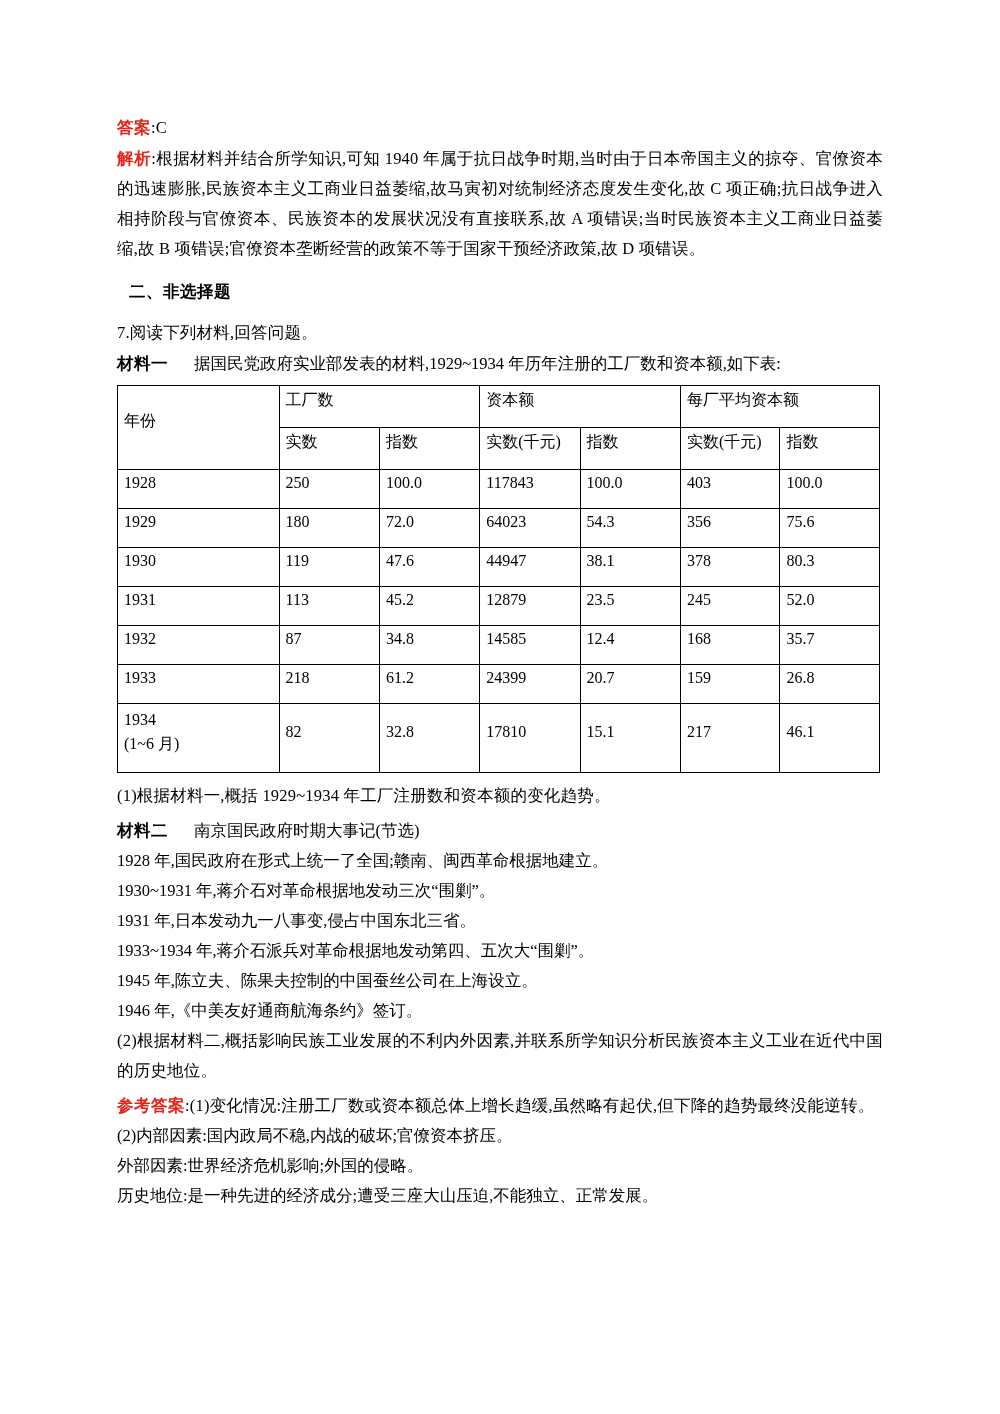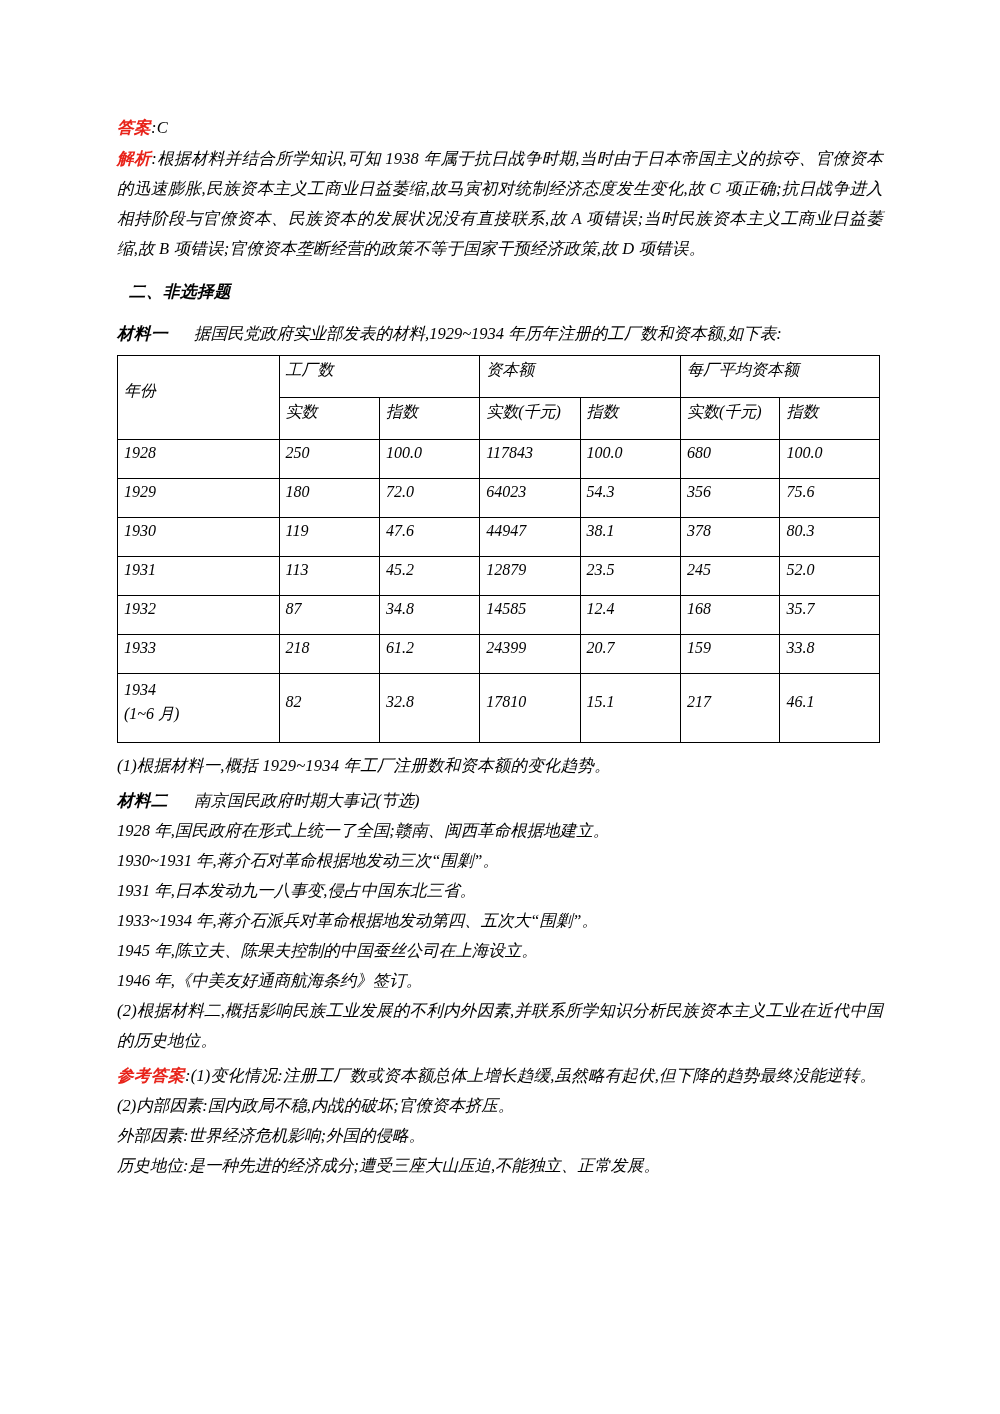--- a/index.html
+++ b/index.html
@@ -14,21 +14,20 @@
     font-family: "Liberation Serif", "DejaVu Serif", serif;
     color: #000000;
   }
   .page {
     position: absolute;
     left: 0; top: 0;
     width: 1000px;
     height: 1414px;
     padding: 0;
     box-sizing: border-box;
-    font-style: italic;
   }
   .content {
     position: absolute;
     left: 117px;
     top: 112px;
     width: 766px;
   }
 
   
   .para {
@@ -114,24 +113,25 @@
   .mat2-gap { display: inline-block; width: 26px; }
 </style>
 </head>
 <body>
 
 <div class="page">
   <div class="content">
 
     <p class="para"><span class="red-label">答案</span><span>:</span><span>C</span></p>
 
-    <p class="para"><span class="red-label">解析</span><span>:</span><span>根据材料并结合所学知识,可知 1938 年属于抗日战争时期,当时由于日本帝国主义的掠夺、官僚资本的迅速膨胀,民族资本主义工商业日益萎缩,故马寅初对统制经济态度发生变化,故 C 项正确;抗日战争进入相持阶段与官僚资本、民族资本的发展状况没有直接联系,故 A 项错误;当时民族资本主义工商业日益萎缩,故 B 项错误;官僚资本垄断经营的政策不等于国家干预经济政策,故 D 项错误。</span></p>
+    <p class="para"><span class="red-label">解析</span><span>:</span><span>根据材料并结合所学知识,可知 1940 年属于抗日战争时期,当时由于日本帝国主义的掠夺、官僚资本的迅速膨胀,民族资本主义工商业日益萎缩,故马寅初对统制经济态度发生变化,故 C 项正确;抗日战争进入相持阶段与官僚资本、民族资本的发展状况没有直接联系,故 A 项错误;当时民族资本主义工商业日益萎缩,故 B 项错误;官僚资本垄断经营的政策不等于国家干预经济政策,故 D 项错误。</span></p>
 
     <p class="sec-heading">二、非选择题</p>
 
+    <p class="para">7.阅读下列材料,回答问题。</p>
 
     <p class="tbl-caption"><span class="mat-label">材料一</span><span class="mat2-gap"></span><span>据国民党政府实业部发表的材料,1929~1934 年历年注册的工厂数和资本额,如下表:</span></p>
 
     <table class="data-table">
       <tbody>
         <tr>
           <th class="year-cell c-year" rowspan="2">年份</th>
           <th colspan="2" class="c-real1">工厂数</th>
           <th colspan="2" class="c-real2">资本额</th>
           <th colspan="2" class="c-real3">每厂平均资本额</th>
@@ -144,21 +144,21 @@
           <th class="c-real3">实数(千元)</th>
           <th class="c-idx3">指数</th>
         </tr>
 
         <tr>
           <td class="year-cell">1928</td>
           <td>250</td>
           <td>100.0</td>
           <td>117843</td>
           <td>100.0</td>
-          <td>680</td>
+          <td>403</td>
           <td>100.0</td>
         </tr>
         <tr>
           <td class="year-cell">1929</td>
           <td>180</td>
           <td>72.0</td>
           <td>64023</td>
           <td>54.3</td>
           <td>356</td>
           <td>75.6</td>
@@ -190,21 +190,21 @@
           <td>168</td>
           <td>35.7</td>
         </tr>
         <tr>
           <td class="year-cell">1933</td>
           <td>218</td>
           <td>61.2</td>
           <td>24399</td>
           <td>20.7</td>
           <td>159</td>
-          <td>33.8</td>
+          <td>26.8</td>
         </tr>
         <tr>
           <td class="year-cell year-two-line">
             <span>1934</span><br>
             <span>(1~6 月)</span>
           </td>
           <td>82</td>
           <td>32.8</td>
           <td>17810</td>
           <td>15.1</td>

